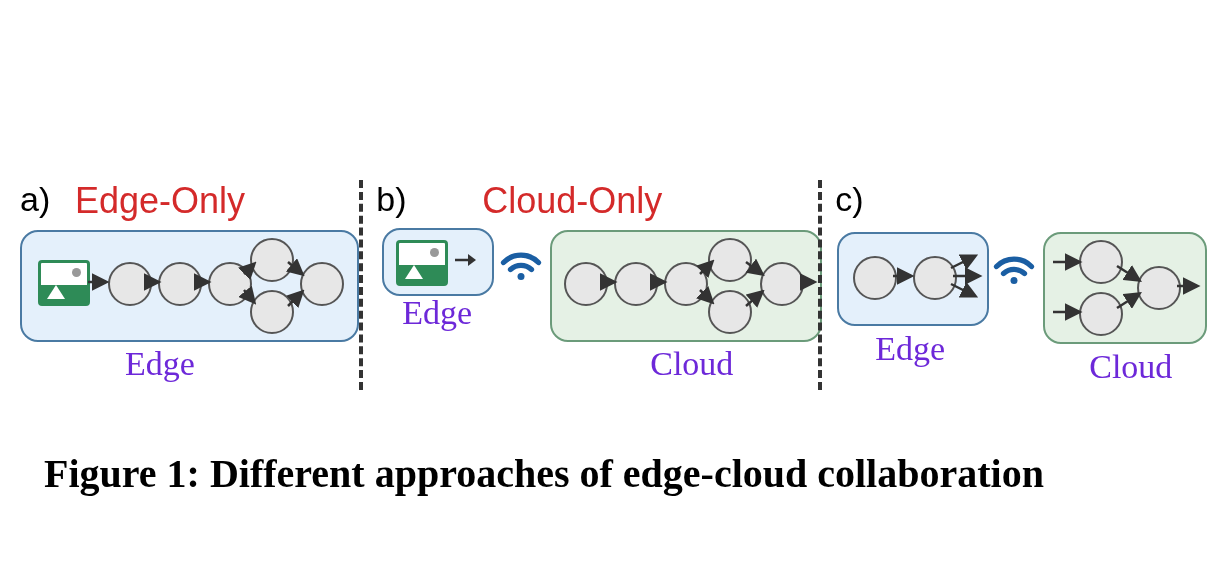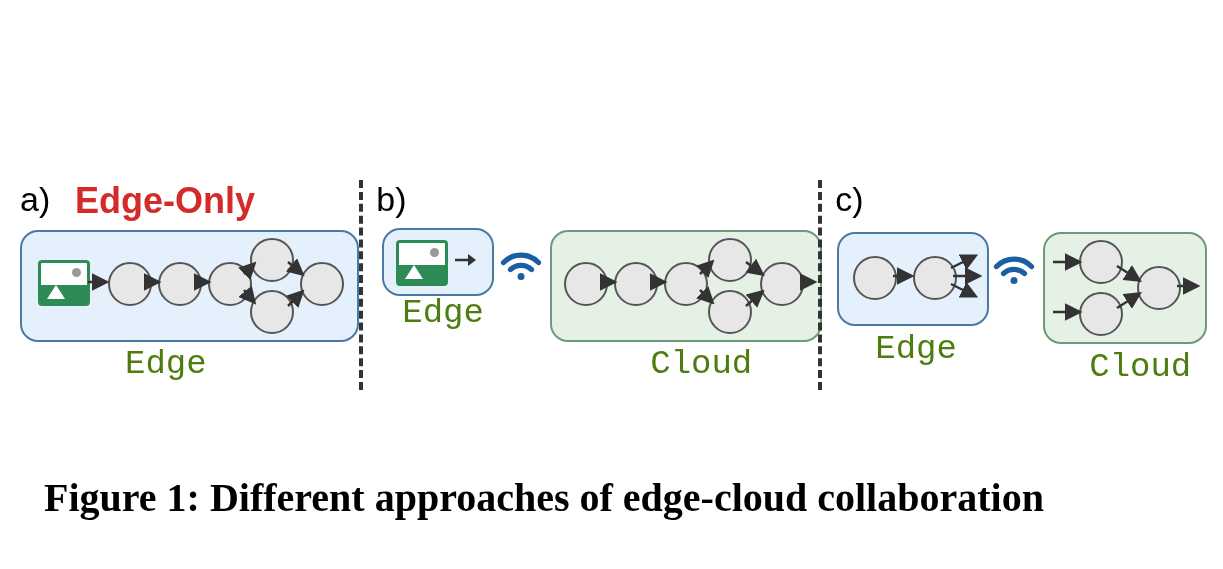--- a/index.html
+++ b/index.html
@@ -37,34 +37,33 @@
     position: absolute;
     font-size: 34px;
     color: #000;
     font-family: Arial, Helvetica, sans-serif;
   }
   .panel-title {
     position: absolute;
     font-size: 36px;
     color: #d42a2a;
     font-family: Arial, Helvetica, sans-serif;
-    font-weight: bold;
   }
   .box {
     position: absolute;
     border: 2px solid #4a7aa3;
     border-radius: 18px;
   }
   .box.edge { background: #e4f0fb; }
   .box.cloud { background: #e5f1e5; border-color: #6b9b7a; }
   .box-caption {
     position: absolute;
     font-size: 34px;
-    color: #4d7c0f;
-    font-family: Liberation Mono, monospace;
+    color: #6d28d9;
+    font-family: Liberation Serif, serif;
   }
 
   .vsep {
     position: absolute;
     left: 4px;
     width: 0;
     border-left: 4px dashed #333;
   }
 
   
@@ -125,21 +124,21 @@
     position: absolute;
     left: 0; top: 0;
     width: 100%; height: 100%;
     overflow: visible;
     pointer-events: none;
   }
 
   .caption-line {
     position: absolute;
     left: 0;
-    top: 474px;
+    top: 450px;
     width: 1223px;
     text-align: left;
     padding-left: 44px;
     font-size: 40px;
     font-weight: 700;
     color: #000;
     font-family: Georgia, 'Times New Roman', serif;
     box-sizing: border-box;
   }
 </style>
@@ -182,20 +181,21 @@
 
       <span class="box-caption" style="left:105px;top:155px;">Edge</span>
     </div>
 
     <div class="col col-sep">
       <div class="vsep" style="top:-10px;height:210px;"></div>
     </div>
 
     <div class="col col-b">
       <span class="panel-label" style="left:4px;top:-10px;">b)</span>
+      <span class="panel-title" style="left:110px;top:-10px;">Cloud-Only</span>
 
       <div class="box edge" style="left:10px;top:38px;width:108px;height:64px;"></div>
       <div class="img-glyph" style="left:24px;top:50px;"></div>
       <div class="mini-arrow" style="left:82px;top:62px;">
         <svg viewBox="0 0 22 16">
             <line x1="1" y1="8" x2="14" y2="8" stroke="#333" stroke-width="2.5"></line>
             <path d="M14,2 L22,8 L14,14 z" fill="#333"></path>
           </svg>
       </div>
       <span class="box-caption" style="left:30px;top:104px;">Edge</span>

